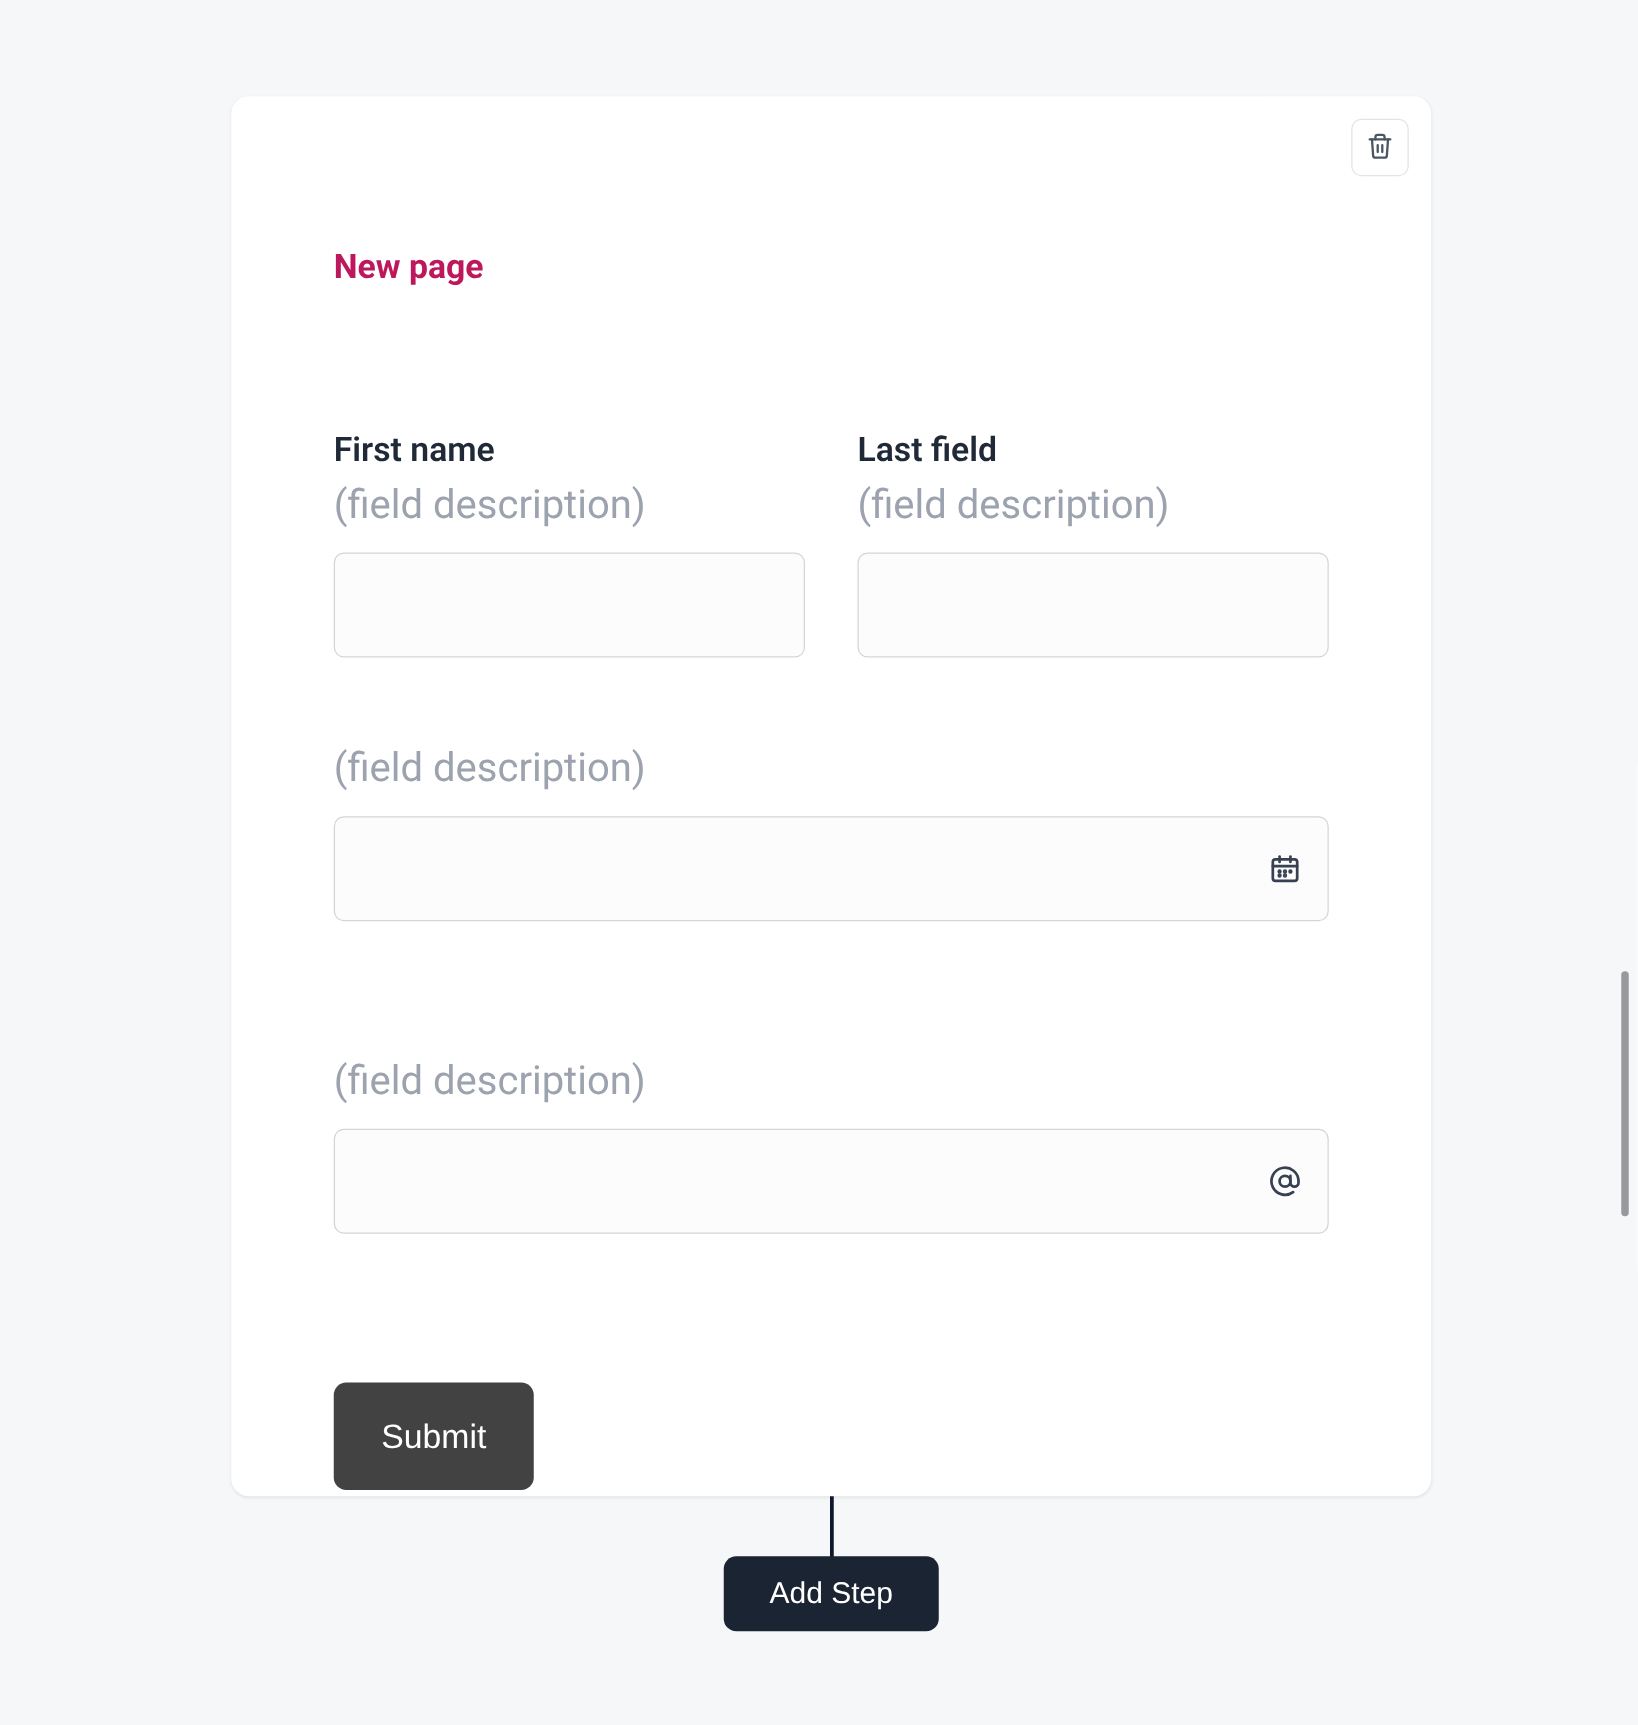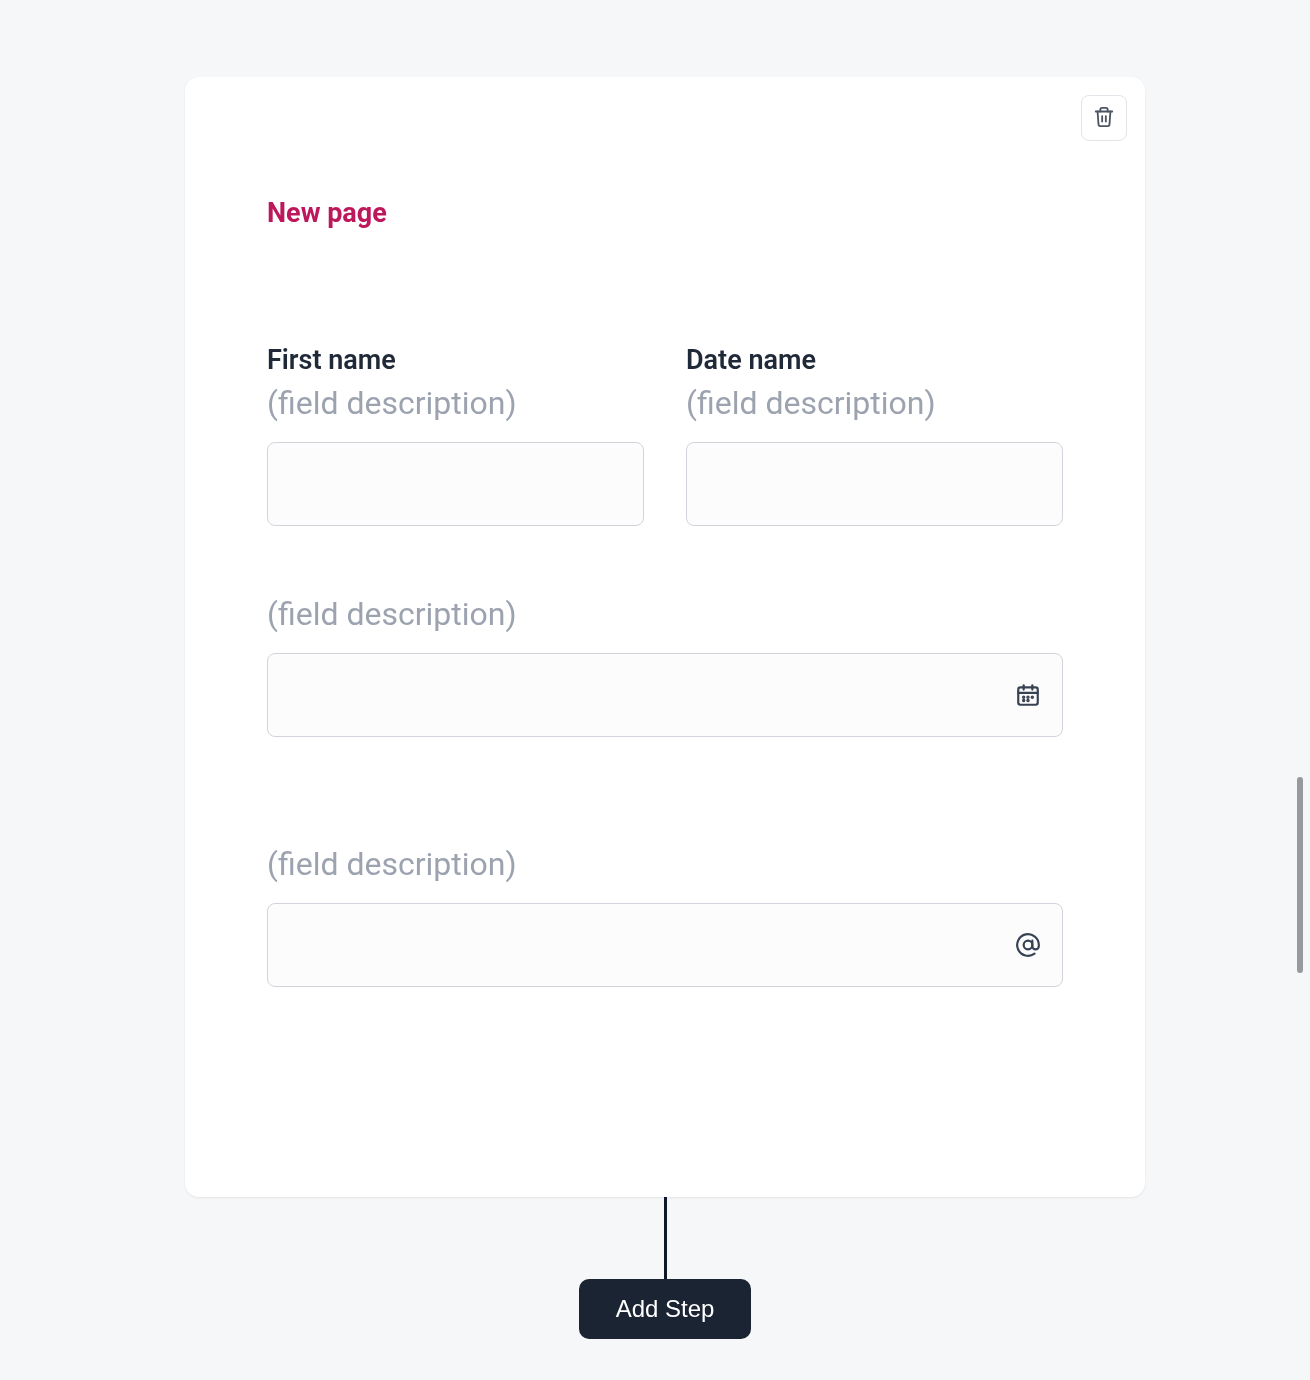--- a/index.html
+++ b/index.html
@@ -157,21 +157,21 @@
       left: 664px;
       top: 1197px;
       width: 3px;
       height: 94px;
       background: #0f172a;
     }
     
     .add-step-btn {
       position: absolute;
       left: 579px;
-      top: 1279px;
+      top: 1245px;
       width: 172px;
       height: 60px;
       background: #1a2432;
       color: #ffffff;
       font-size: 24px;
       font-weight: 500;
       border: none;
       border-radius: 10px;
       cursor: pointer;
       display: flex;
@@ -208,21 +208,21 @@
 
   <div class="page-title">New page</div>
 
   <div class="field-row-2col row-1">
     <div class="field-group half">
       <div class="field-label">First name</div>
       <div class="field-desc">(field description)</div>
       <input type="text" class="text-input" style="">
     </div>
     <div class="field-group half">
-      <div class="field-label">Date name</div>
+      <div class="field-label">Last field</div>
       <div class="field-desc">(field description)</div>
       <input type="text" class="text-input" style="">
     </div>
   </div>
 
   <div class="row-2">
     <div class="field-group full">
       <div class="field-desc">(field description)</div>
       <div class="icon-input-wrap">
         <input type="text" class="text-input" style="">
@@ -251,20 +251,21 @@
         <span class="input-icon">
           <svg viewBox="0 0 24 24" fill="none" stroke="#374151" stroke-width="2" stroke-linecap="round" stroke-linejoin="round">
             <circle cx="12" cy="12" r="4"></circle>
             <path d="M16 8v5a3 3 0 0 0 6 0v-1a10 10 0 1 0-4 8"></path>
           </svg>
         </span>
       </div>
     </div>
   </div>
 
+  <button class="submit-btn">Submit</button>
 
 </div>
 
 <div class="connector-line"></div>
 
 <button class="add-step-btn">Add Step</button>
 
 <div class="scrollbar-thumb"></div>
 
 </body></html>

